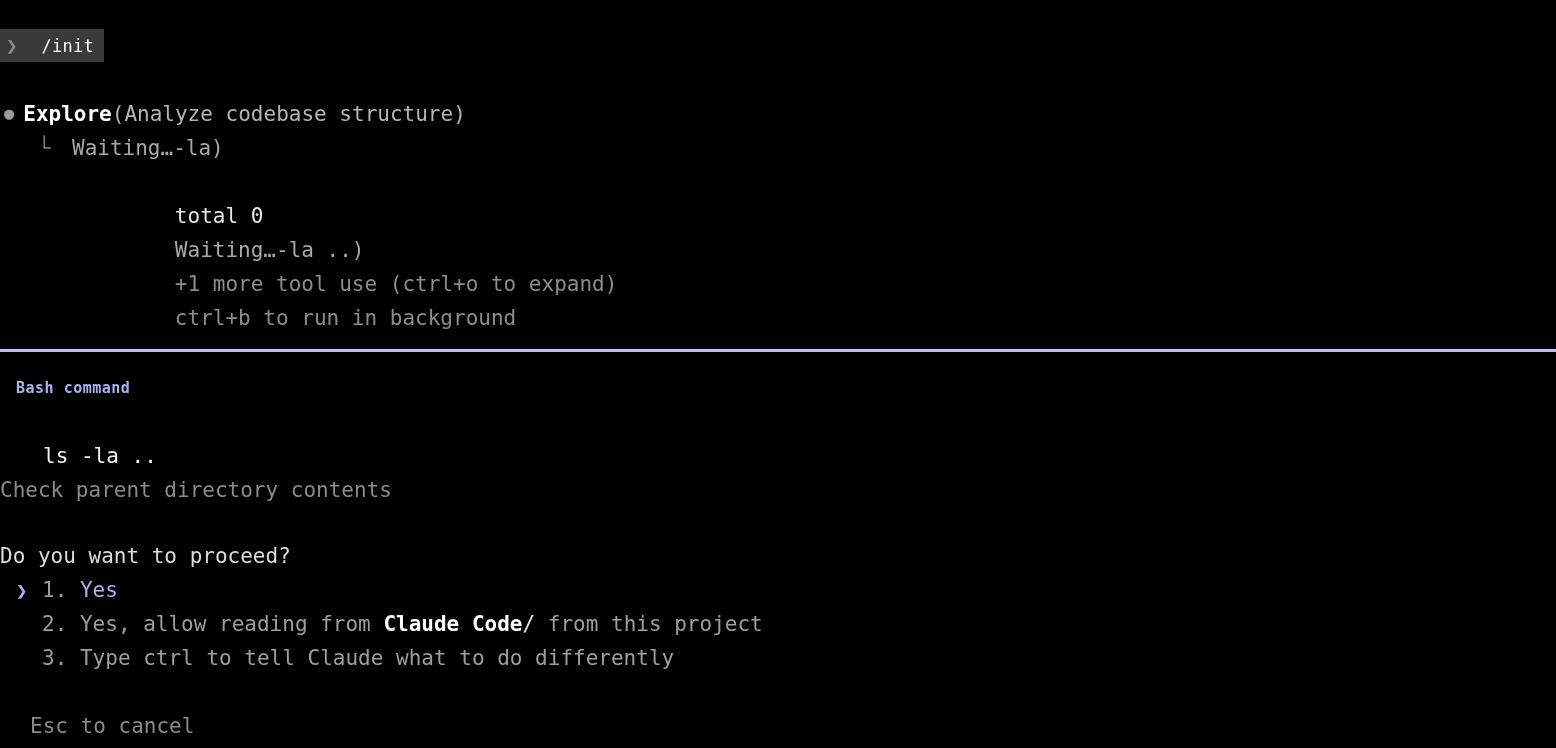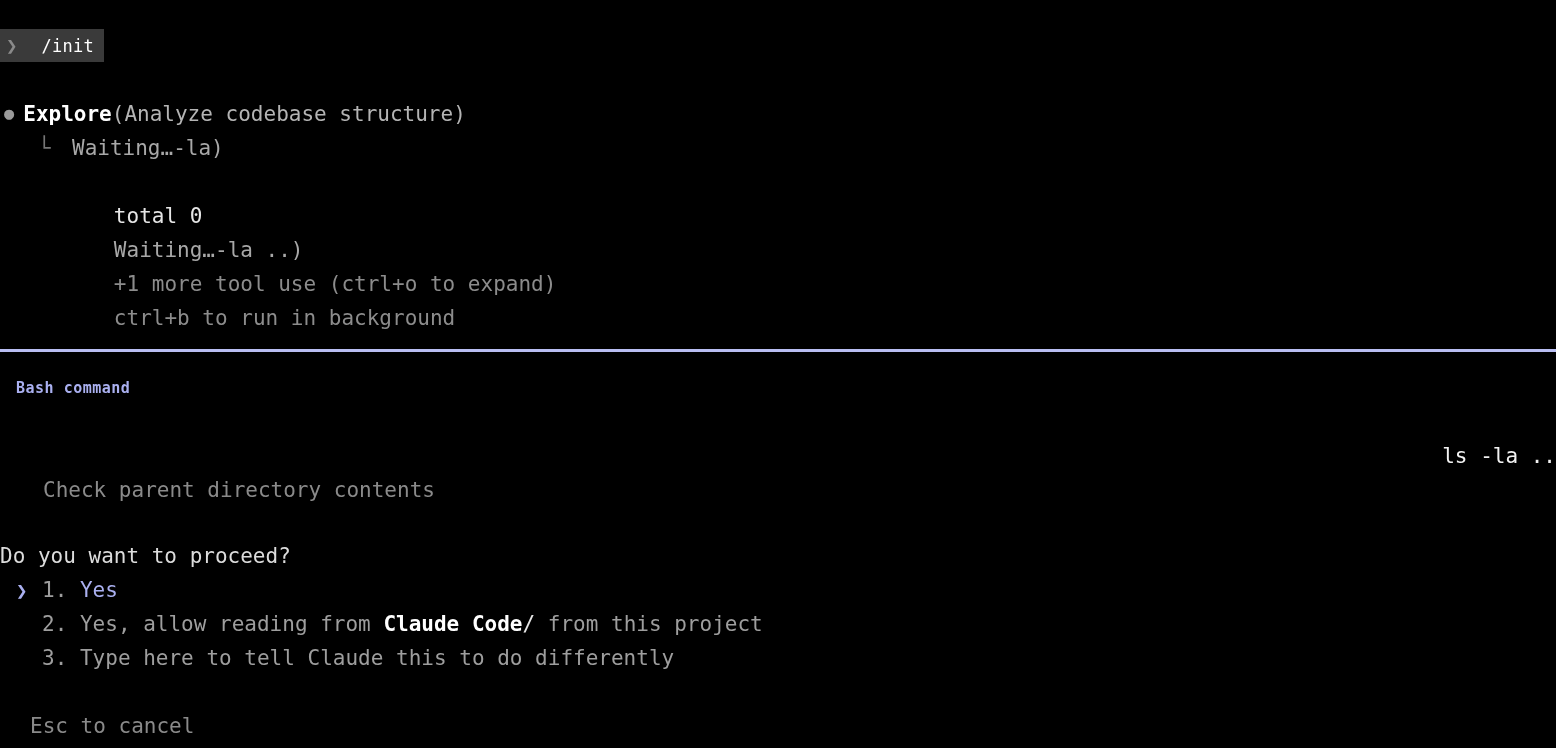--- a/index.html
+++ b/index.html
@@ -64,21 +64,21 @@
   }
   .task-name {
     color: #ffffff;
     font-weight: bold;
     font-size: 21px;
   }
   .task-desc { color: #b4b4b4; font-size: 21px; }
 
   .sub-line {
     height: 34px;
-    padding-left: 38px;
+    padding-left: 99px;
     color: #8c8c8c;
     font-size: 21px;
     white-space: pre;
   }
   .sub-line.tree {
     padding-left: 38px;
     display: flex;
     align-items: baseline;
   }
   .tree-glyph {
@@ -114,24 +114,22 @@
 
   .spacer-34 { height: 34px; }
   .spacer-32 { height: 32px; }
 
   .cmd-line {
     padding-left: 43px;
     height: 34px;
     color: #f2f2f2;
     font-size: 21px;
     white-space: pre;
-    text-align: right;
   }
   .cmd-sub {
-    padding-left: 43px;
     height: 34px;
     color: #8a8a8a;
     font-size: 21px;
     white-space: pre;
   }
 
   .question {
     padding-left: 0;
     height: 34px;
     color: #dcdcdc;
@@ -234,21 +232,21 @@
       <span class="opt-num">2.</span>
       <span class="opt-label"> <span>Yes, allow reading from </span></span>
       <span class="opt-strong">Claude Code</span>
       <span class="opt-plain-white">/</span>
       <span class="opt-label"> from this project</span>
     </div>
 
     <div class="option">
       <span class="opt-marker blank">❯</span>
       <span class="opt-num">3.</span>
-      <span class="opt-label"> <span>Type here to tell Claude this to do differently</span></span>
+      <span class="opt-label"> <span>Type ctrl to tell Claude what to do differently</span></span>
     </div>
 
     <div class="spacer-34"></div>
 
     <div class="footer">Esc to cancel</div>
 
   </div>
 
 </div>
 

